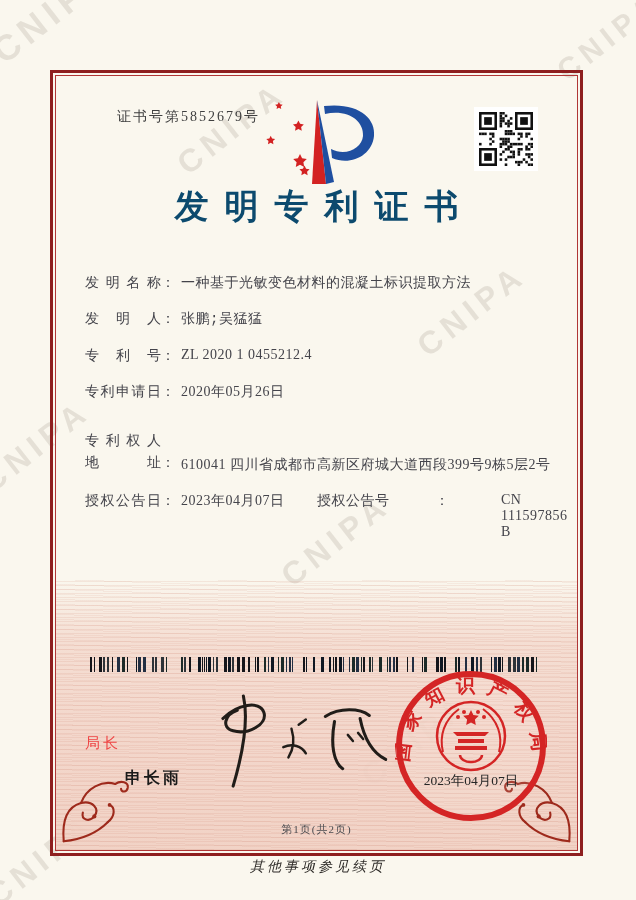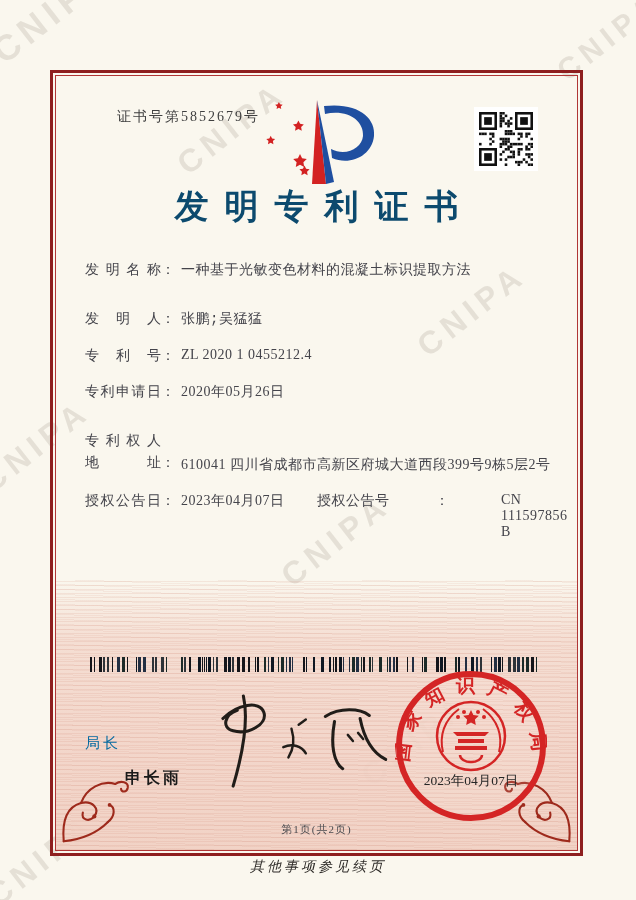--- a/index.html
+++ b/index.html
@@ -33,30 +33,30 @@
   .qrwrap{position:absolute;left:418px;top:31px;width:64px;height:64px;background:#fff;
           display:flex;align-items:center;justify-content:center;}
   .title{position:absolute;left:0;top:108px;width:100%;text-align:center;font-size:34px;
          font-weight:700;letter-spacing:16px;padding-left:16px;box-sizing:border-box;color:#0c4a6e;}
   .frow{position:absolute;left:29px;font-size:14px;color:#44444b;display:flex;align-items:flex-start;}
   .flabel{display:inline-block;width:76px;text-align:justify;text-align-last:justify;
           text-justify:inter-character;flex:none;}
   .fcolon{flex:none;margin-right:6px;}
   .fvalue{display:inline-block;letter-spacing:0.5px;}
   .fvalue.addr{width:402px;line-height:21px;}
-  .f0{top:185px;justify-content:center;} .f1{top:234px;font-family:Liberation Mono, monospace;} .f2{top:271px;} .f3{top:307px;} .f4{top:356px;flex-direction:column;}
+  .f0{top:198px;justify-content:center;} .f1{top:234px;font-family:Liberation Mono, monospace;} .f2{top:271px;} .f3{top:307px;} .f4{top:356px;flex-direction:column;}
   .f5{top:378px;} .f6{top:416px;} 
   .grant2{position:absolute;left:261px;top:416px;font-size:14px;color:#44444b;display:flex;gap:46px;}
   .grant2 .flabel{width:72px;}
   .paras{position:absolute;left:29px;top:452px;width:468px;font-size:13.5px;line-height:23px;
          color:#3b352c;font-style:italic;letter-spacing:1px;}
   .paras p{margin:0 0 6px 0;text-indent:2em;}
   .barcode{position:absolute;left:34px;top:581px;width:452px;height:15px;}
   .signer-title{position:absolute;left:29px;top:658px;font-family:"Liberation Sans","DejaVu Sans",sans-serif;
-         font-size:15px;letter-spacing:3px;color:#0369a1;}
+         font-size:15px;letter-spacing:3px;color:#ef4444;}
   .signer-name{position:absolute;left:29px;top:692px;font-family:"Liberation Sans","DejaVu Sans",sans-serif;
          font-size:16px;font-weight:bold;letter-spacing:3px;color:#1a1a1a;margin-left:40px;}
   .signature{position:absolute;left:128px;top:608px;width:215px;height:110px;}
   .seal{position:absolute;left:339px;top:594px;width:152px;height:152px;z-index:4;}
   .flourish{position:absolute;width:86px;height:88px;z-index:3;}
   .fl-left{left:2px;bottom:2px;}
   .fl-right{right:2px;bottom:2px;transform:scaleX(-1);}
   .pagenum{position:absolute;left:0;top:746px;width:100%;text-align:center;font-size:11px;
            color:#4c4c50;letter-spacing:1px;}
   .footnote{position:absolute;left:0;top:858px;width:100%;text-align:center;font-size:14px;

